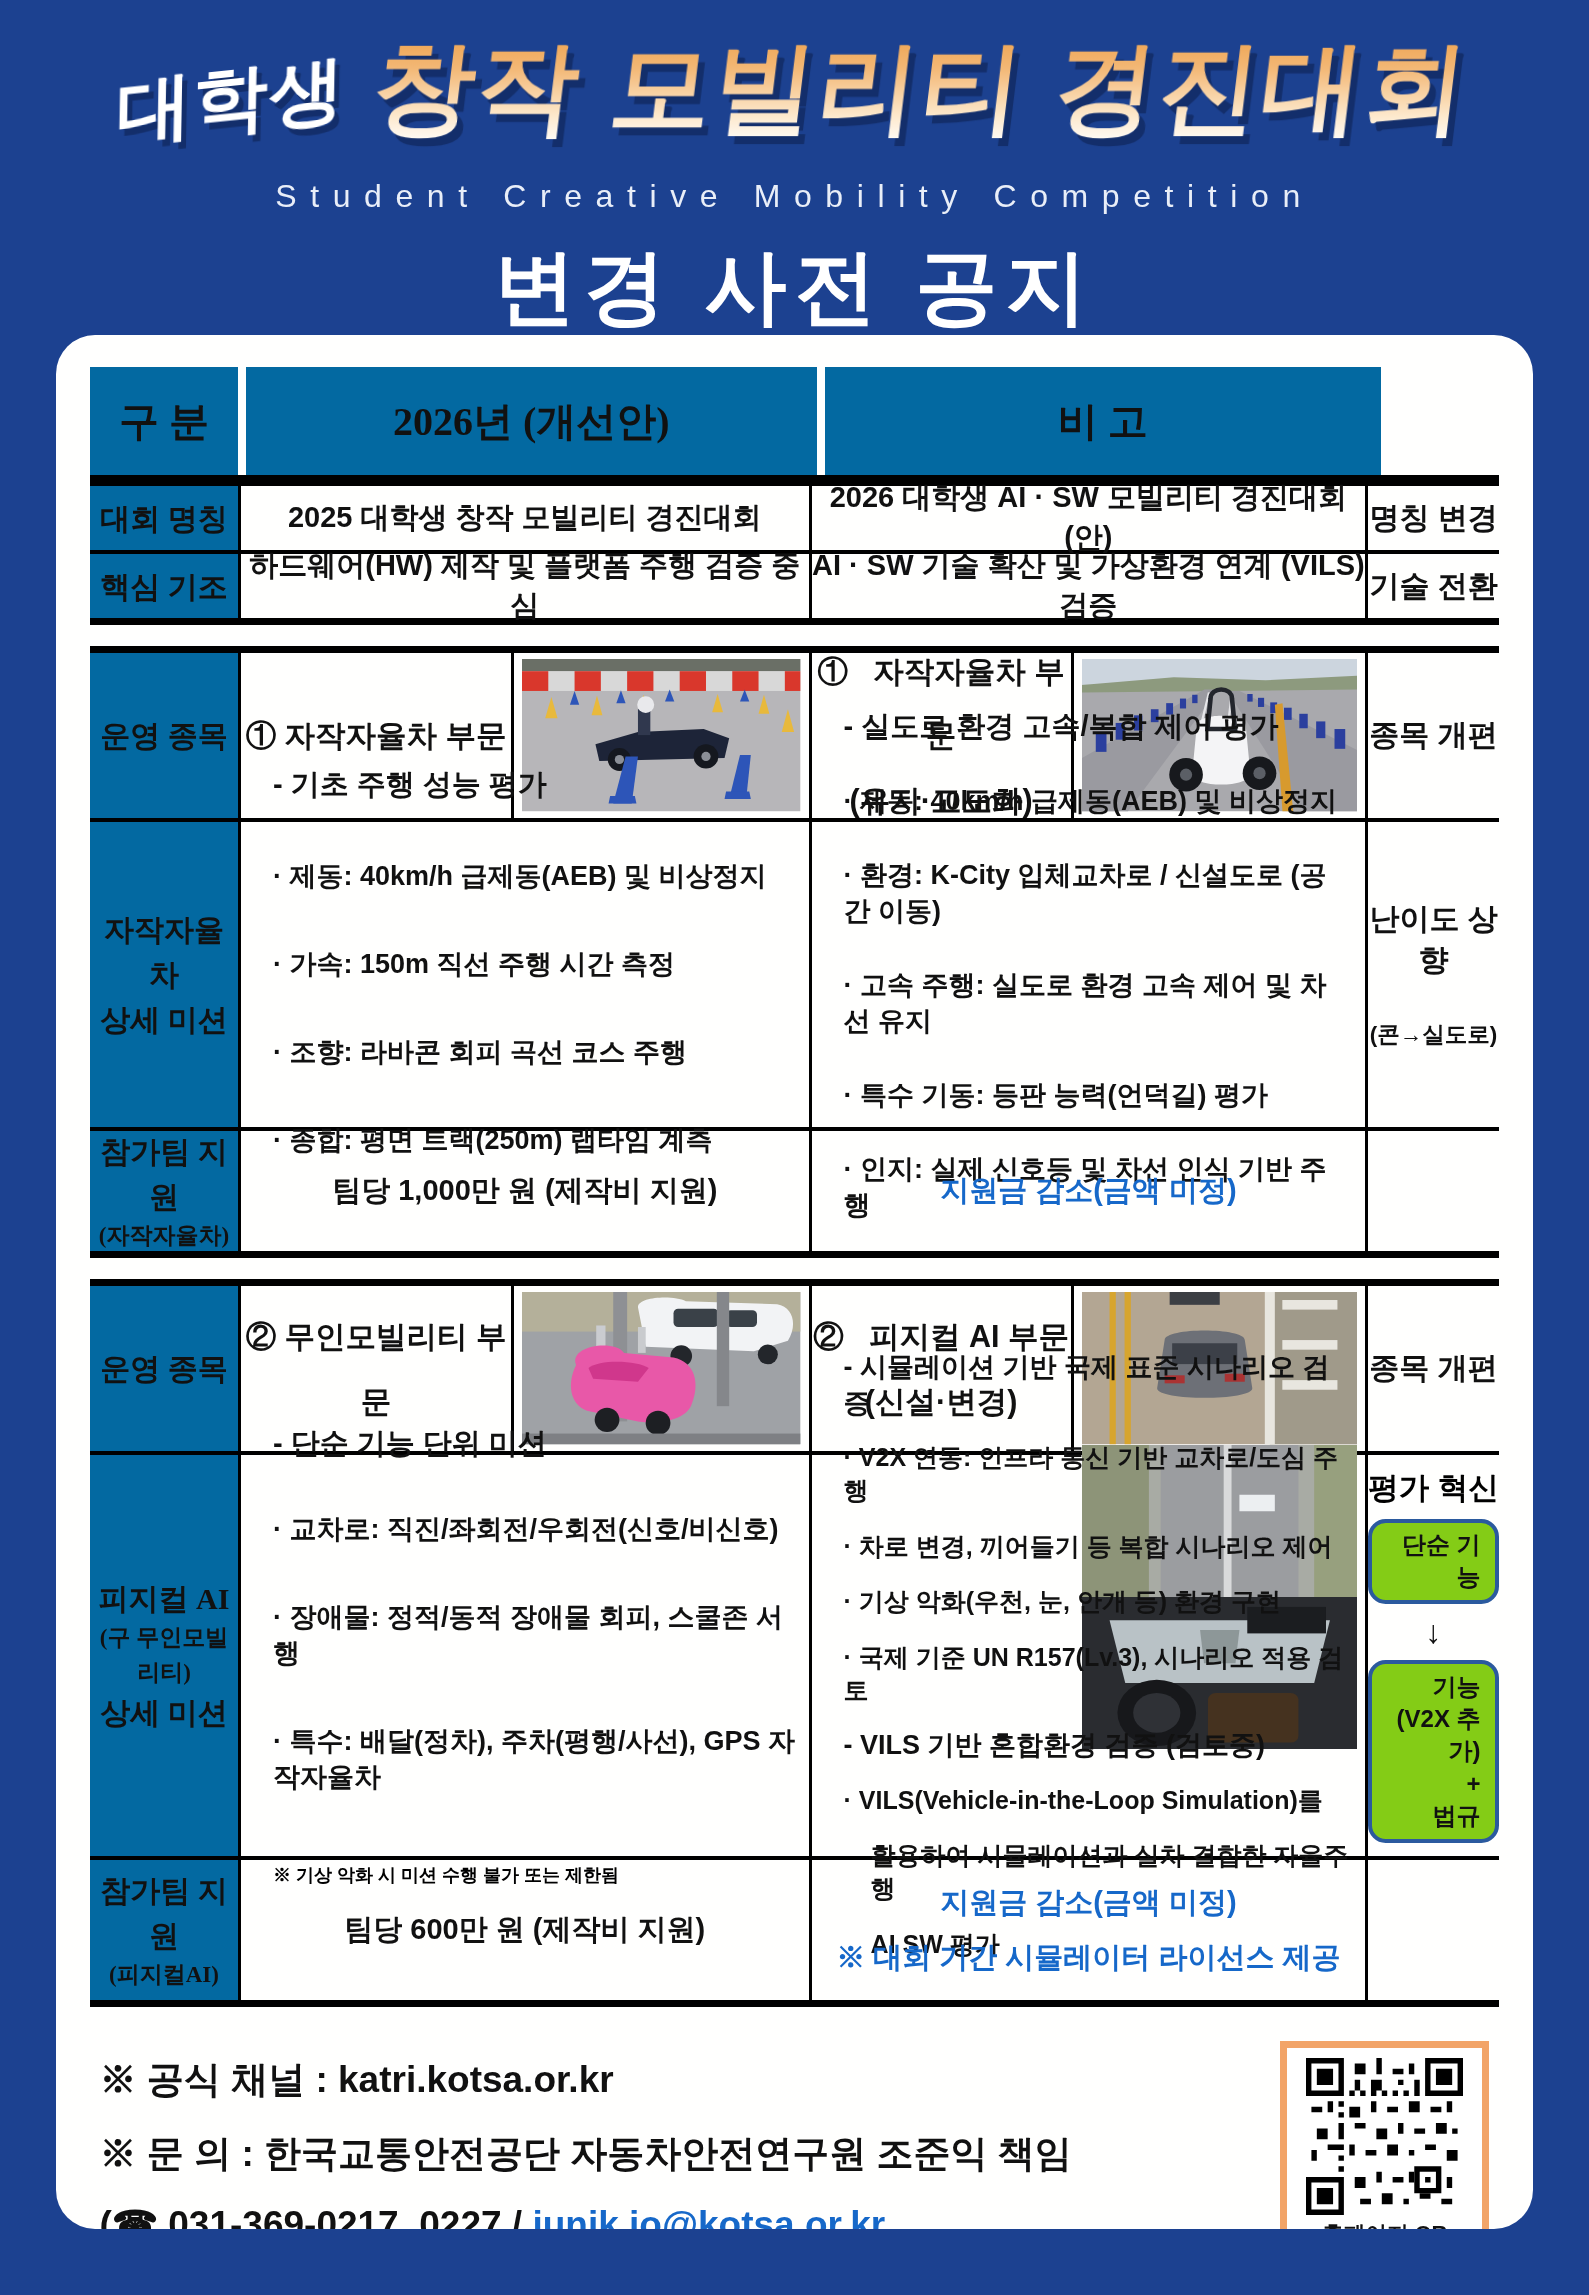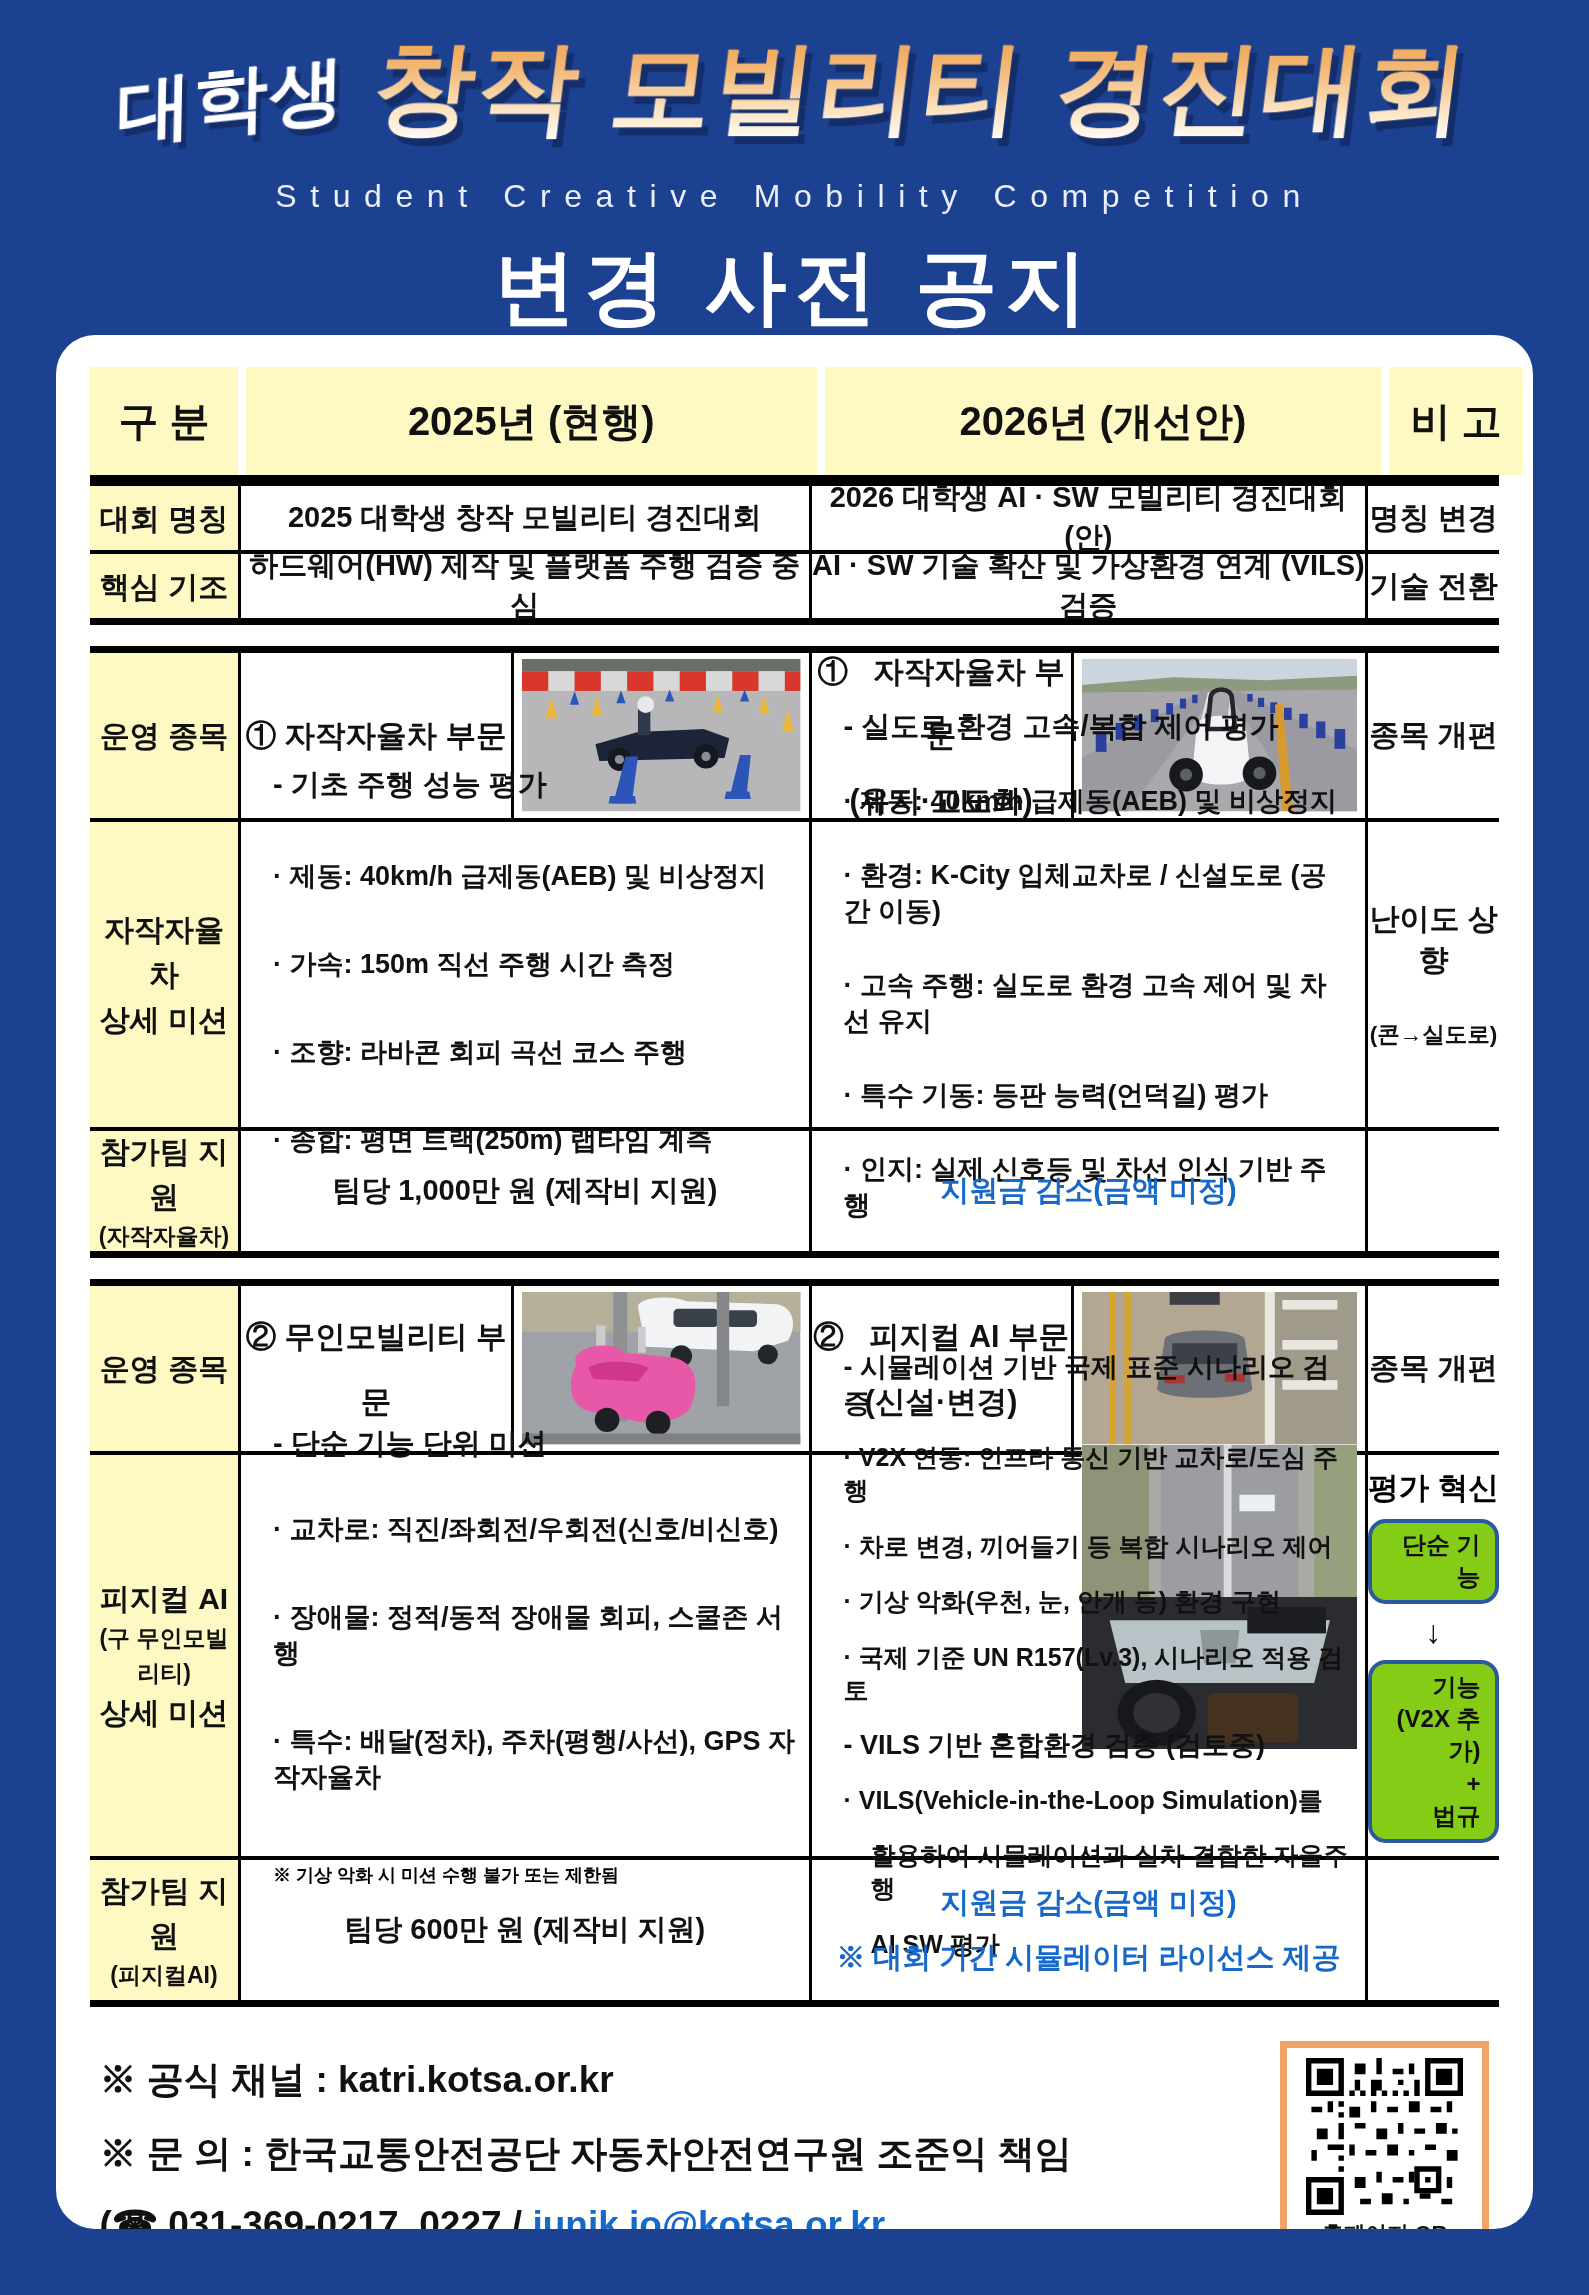--- a/index.html
+++ b/index.html
@@ -54,21 +54,21 @@
   .sec{ width:100%; border-bottom:7.2px solid #000; }
   .sec.mid{ border-top:7.2px solid #000; margin-top:21px; }
   .row{ display:grid; width:100%; }
   .row4{ grid-template-columns:10.5% 40.5% 39.5% 9.5%; }
   .row6{ grid-template-columns:10.5% 19.4% 21.1% 18.6% 20.9% 9.5%; }
   .sec .row + .row{ border-top:4px solid #000; }
   .hdr{ border-bottom:7.2px solid #000; grid-column-gap:8px; }
   .cellb + .cellb{ border-left:3.2px solid #000; }
 
   .cell{ display:flex; flex-direction:column; justify-content:center; align-items:center; text-align:center; }
-  .orange{ background:#fef9c3; }
+  .orange{ background:#0369a1;font-family:Liberation Serif, serif; }
   .hcell{ height:108px; font-size:40px; font-weight:700; color:#111; }
   .h80{ height:64px; }
   .h205{ height:165px; }
   .h380{ height:305px; }
   .h150{ height:120px; }
   .h500{ height:401px; }
   .h175{ height:140px; }
 
   .lbl{ font-size:30px; font-weight:700; color:#111; line-height:1.5; }
   .lbl .small{ font-size:23px; }
@@ -130,21 +130,20 @@
   </div>
   <div class="subtitle" data-bind="title.subtitle">Student Creative Mobility Competition</div>
   <div class="heading" data-bind="title.heading">변경 사전 공지</div>
 </div>
 
 <div class="card">
 
   <div class="sec">
     <div class="row row4 hdr">
       <div class="cell orange hcell" data-bind="header.category">구 분</div>
-      <div class="cell orange hcell" data-bind="header.col2025">2025년 (현행)</div>
       <div class="cell orange hcell" data-bind="header.col2026">2026년 (개선안)</div>
       <div class="cell orange hcell" data-bind="header.remark">비 고</div>
     </div>
     <div class="row row4">
       <div class="cell orange h80 lbl cellb" data-bind="overview.row1.label">대회 명칭</div>
       <div class="cell h80 body-txt cellb" data-bind="overview.row1.v2025">2025 대학생 창작 모빌리티 경진대회</div>
       <div class="cell h80 body-txt cellb" data-bind="overview.row1.v2026">2026 대학생 AI · SW 모빌리티 경진대회 (안)</div>
       <div class="cell h80 remark-txt cellb" data-bind="overview.row1.remark">명칭 변경</div>
     </div>
     <div class="row row4">

